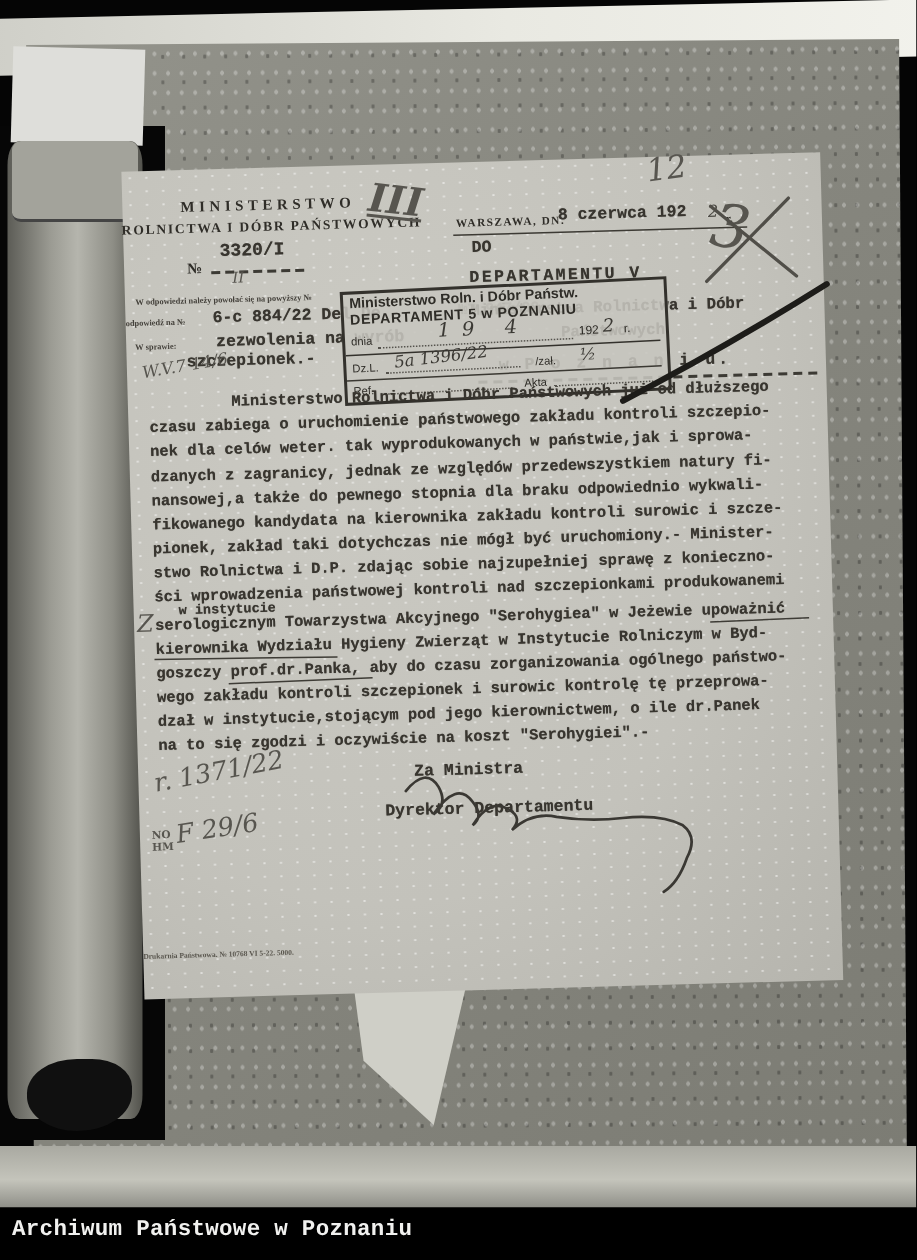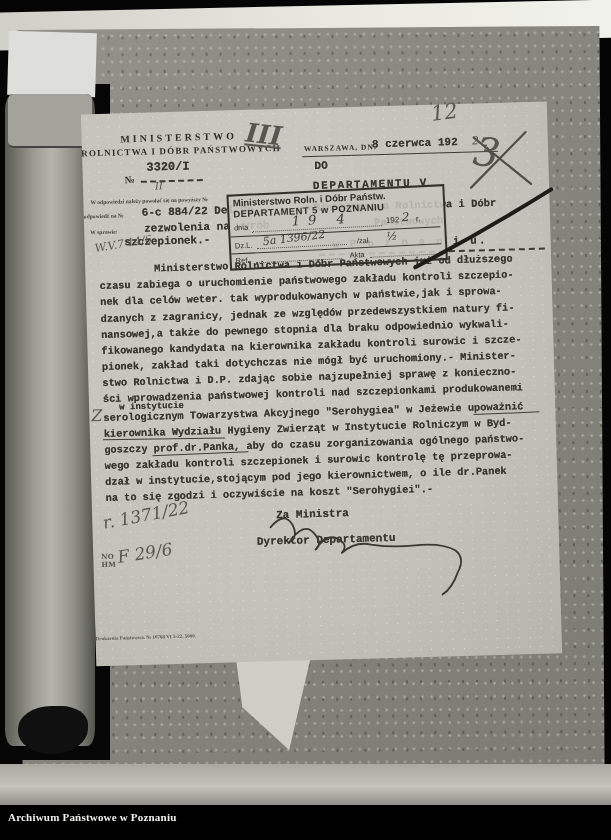--- a/index.html
+++ b/index.html
@@ -40,22 +40,22 @@
   .pencil{color:#57554f;}
   .rule-dash{border-bottom:2px dashed #3c3a34;height:0;}
   .stamp{left:144px;top:82px;width:214px;height:72px;border:2px solid #33312c;transform:rotate(-1.2deg);
          background:rgba(198,197,190,.88);color:#2e2c27;}
   .stamp .s{position:absolute;font-family:"Liberation Sans",sans-serif;font-weight:700;white-space:nowrap;}
   .dots{border-bottom:1px dotted #55534d;position:absolute;height:0;}
   .uline{position:absolute;height:0;border-bottom:1.6px solid #3e3c36;transform:rotate(-.8deg);}
   svg.overlay{position:absolute;left:0;top:0;pointer-events:none;overflow:visible;}
   
   .caption-bar{position:absolute;left:0;top:805px;width:611px;height:35px;background:#000;}
-  .caption-bar span{position:absolute;left:8px;top:6px;font-size:11px;font-weight:700;color:#f1f1ef;
-         font-family:Liberation Serif, serif;letter-spacing:.2px;}
+  .caption-bar span{position:absolute;left:8px;top:6px;font-size:15px;font-weight:700;color:#f1f1ef;
+         font-family:Liberation Mono, monospace;letter-spacing:.2px;}
 </style>
 </head>
 <body>
 
 <div id="shot">
 
   <div class="mat-top"></div>
   <div class="board"></div>
   <div class="mat-bottom"></div>
   <div class="left-black"></div>

